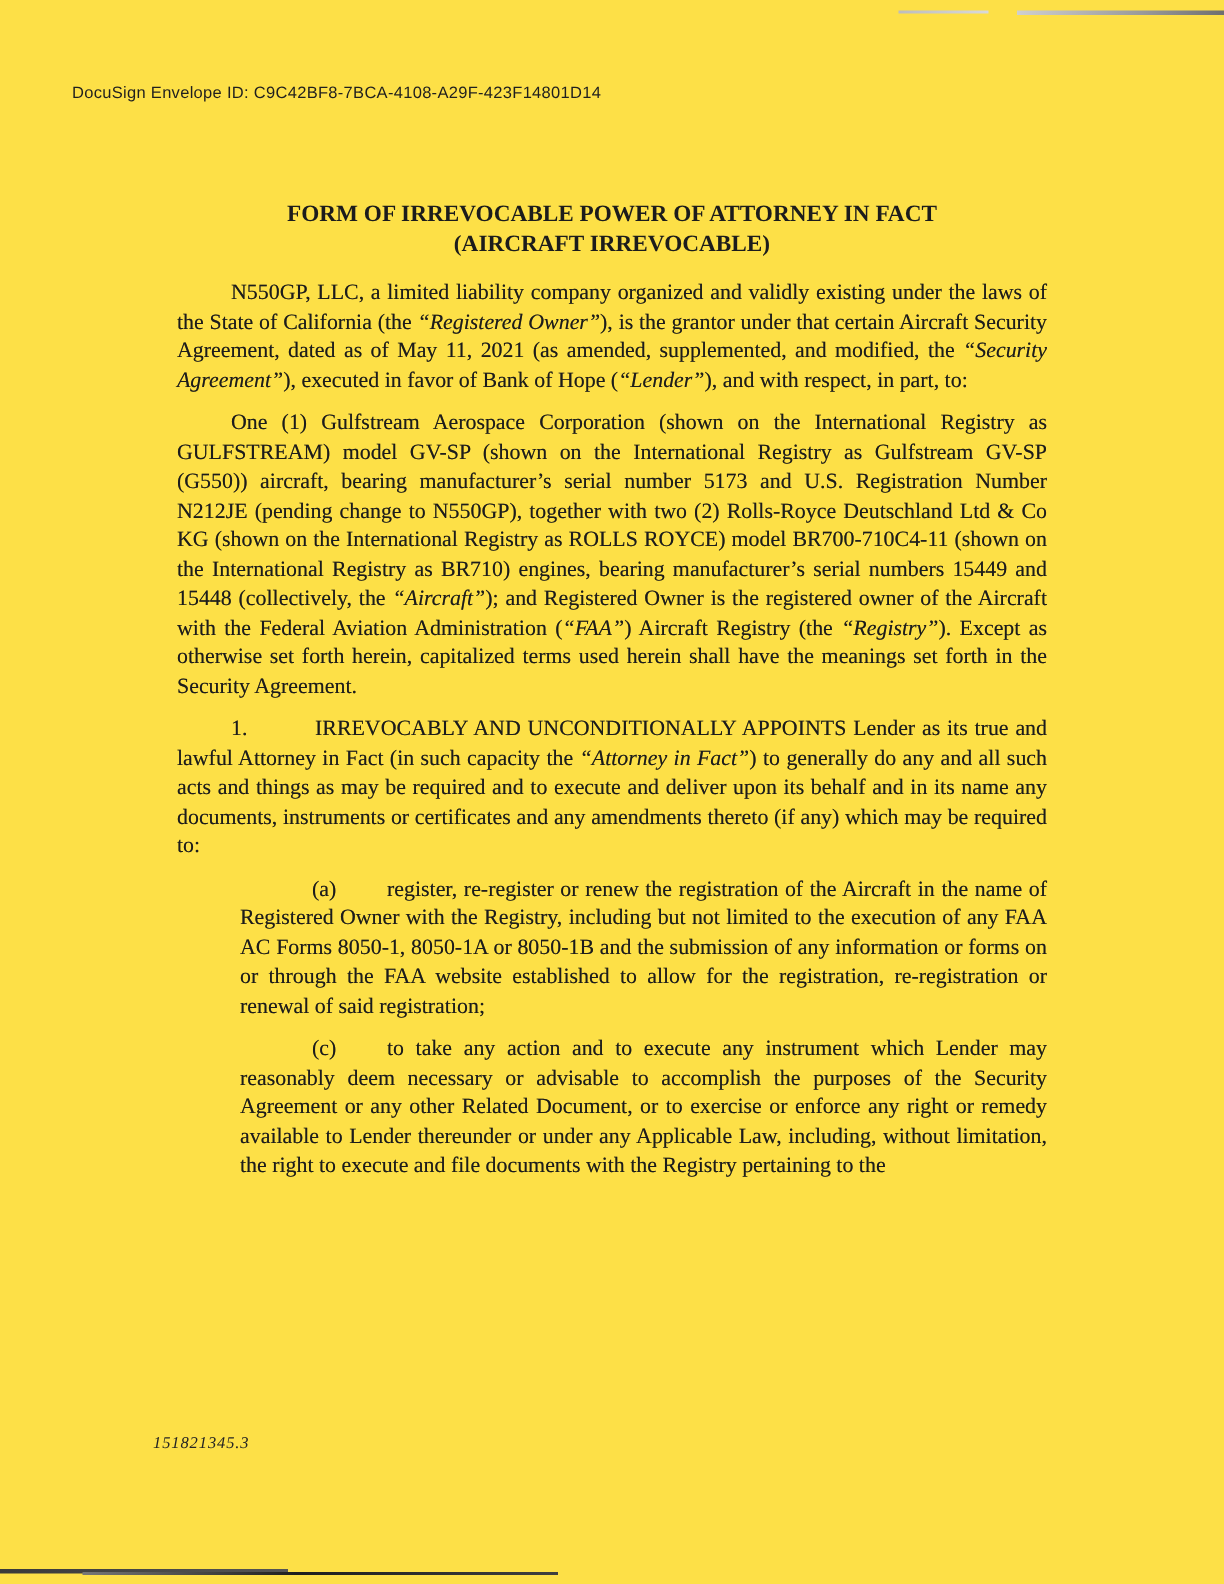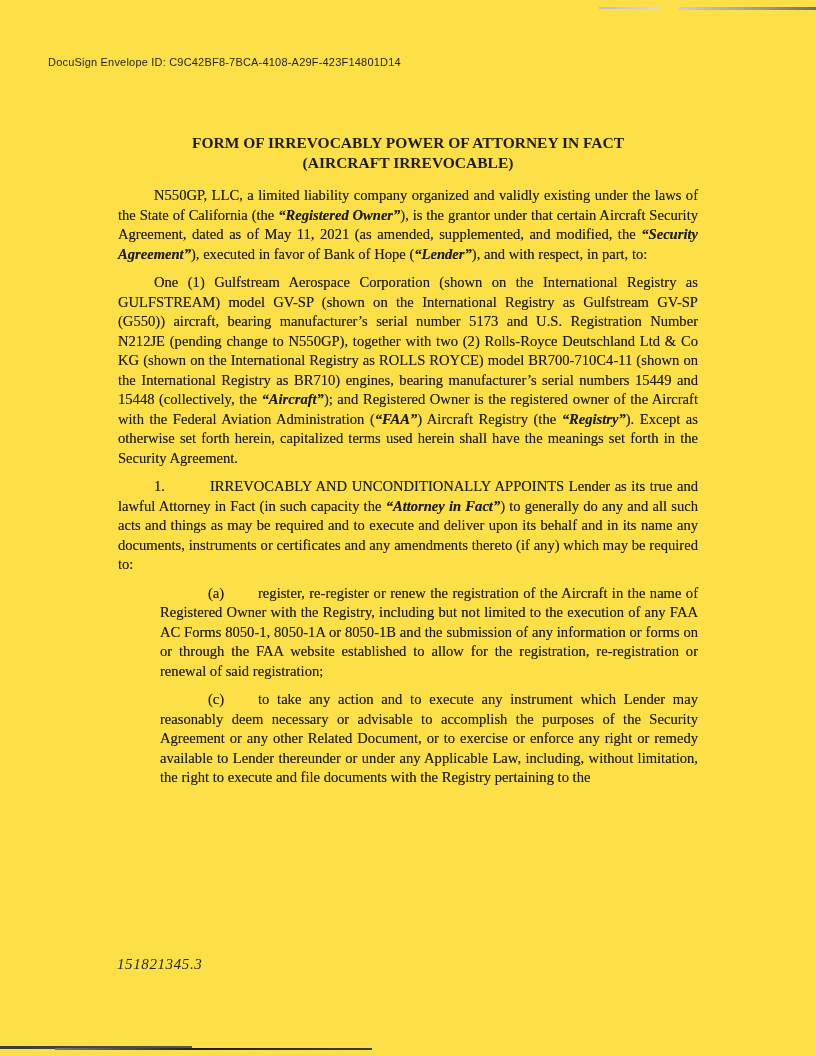--- a/index.html
+++ b/index.html
@@ -39,27 +39,27 @@
     line-height:19.5px;
     text-align:justify;
     text-indent:36px;
     text-shadow:0 0 0.4px rgba(20,20,20,0.55);
   }
   .content p.sub{
     margin-left:42px;
     text-indent:48px;
   }
   .content p.pre-num{margin-bottom:12px;}
-  .bi{font-weight:bold;font-style:italic;}
+  .bi{font-weight:normal;font-style:italic;}
   .mk1{display:inline-block;width:56px;text-indent:0;}
   .mka{display:inline-block;width:50px;text-indent:0;}
   
   .footer-id{
-    position:absolute;left:117px;top:956px;
-    font-size:15px;color:#242424;
+    position:absolute;left:102px;top:956px;
+    font-size:11px;color:#242424;
     letter-spacing:0.6px;
     font-style:italic;
   }
   
   .art{position:absolute;pointer-events:none;}
   .art-top-1{left:599px;top:7px;width:60px;height:2px;
     background:linear-gradient(90deg,#bdbdbd,#d9d9d9);}
   .art-top-2{left:678px;top:7px;width:138px;height:3px;
     background:linear-gradient(90deg,#cfcfcf,#9a9a9a 60%,#6f6f6f);}
   .art-bot-1{left:0;top:1046px;width:192px;height:3px;
@@ -74,21 +74,21 @@
 
   <div class="art art-top-1"></div>
   <div class="art art-top-2"></div>
 
   <div class="docusign">DocuSign Envelope ID: C9C42BF8-7BCA-4108-A29F-423F14801D14</div>
 
   <div class="content">
 
 
     <div class="doc-title">
-      <div>FORM OF IRREVOCABLY POWER OF ATTORNEY IN FACT</div>
+      <div>FORM OF IRREVOCABLE POWER OF ATTORNEY IN FACT</div>
       <div>(AIRCRAFT IRREVOCABLE)</div>
     </div>
 
     <p><span>N550GP, LLC, a limited liability company organized and validly existing under the laws of the State of California (the </span><span class="bi">“Registered Owner”</span><span>), is the grantor under that certain Aircraft Security Agreement, dated as of May 11, 2021 (as amended, supplemented, and modified, the </span><span class="bi">“Security Agreement”</span><span>), executed in favor of Bank of Hope (</span><span class="bi">“Lender”</span><span>), and with respect, in part, to:</span></p>
 
     <p><span>One (1) Gulfstream Aerospace Corporation (shown on the International Registry as GULFSTREAM) model GV-SP (shown on the International Registry as Gulfstream GV-SP (G550)) aircraft, bearing manufacturer’s serial number 5173 and U.S. Registration Number N212JE (pending change to N550GP), together with two (2) Rolls-Royce Deutschland Ltd &amp; Co KG (shown on the International Registry as ROLLS ROYCE) model BR700-710C4-11 (shown on the International Registry as BR710) engines, bearing manufacturer’s serial numbers 15449 and 15448 (collectively, the </span><span class="bi">“Aircraft”</span><span>); and Registered Owner is the registered owner of the Aircraft with the Federal Aviation Administration (</span><span class="bi">“FAA”</span><span>) Aircraft Registry (the </span><span class="bi">“Registry”</span><span>). Except as otherwise set forth herein, capitalized terms used herein shall have the meanings set forth in the Security Agreement.</span></p>
 
 
     <p><span class="mk1">1.</span><span>IRREVOCABLY AND UNCONDITIONALLY APPOINTS Lender as its true and lawful Attorney in Fact (in such capacity the </span><span class="bi">“Attorney in Fact”</span><span>) to generally do any and all such acts and things as may be required and to execute and deliver upon its behalf and in its name any documents, instruments or certificates and any amendments thereto (if any) which may be required to:</span></p>
 

